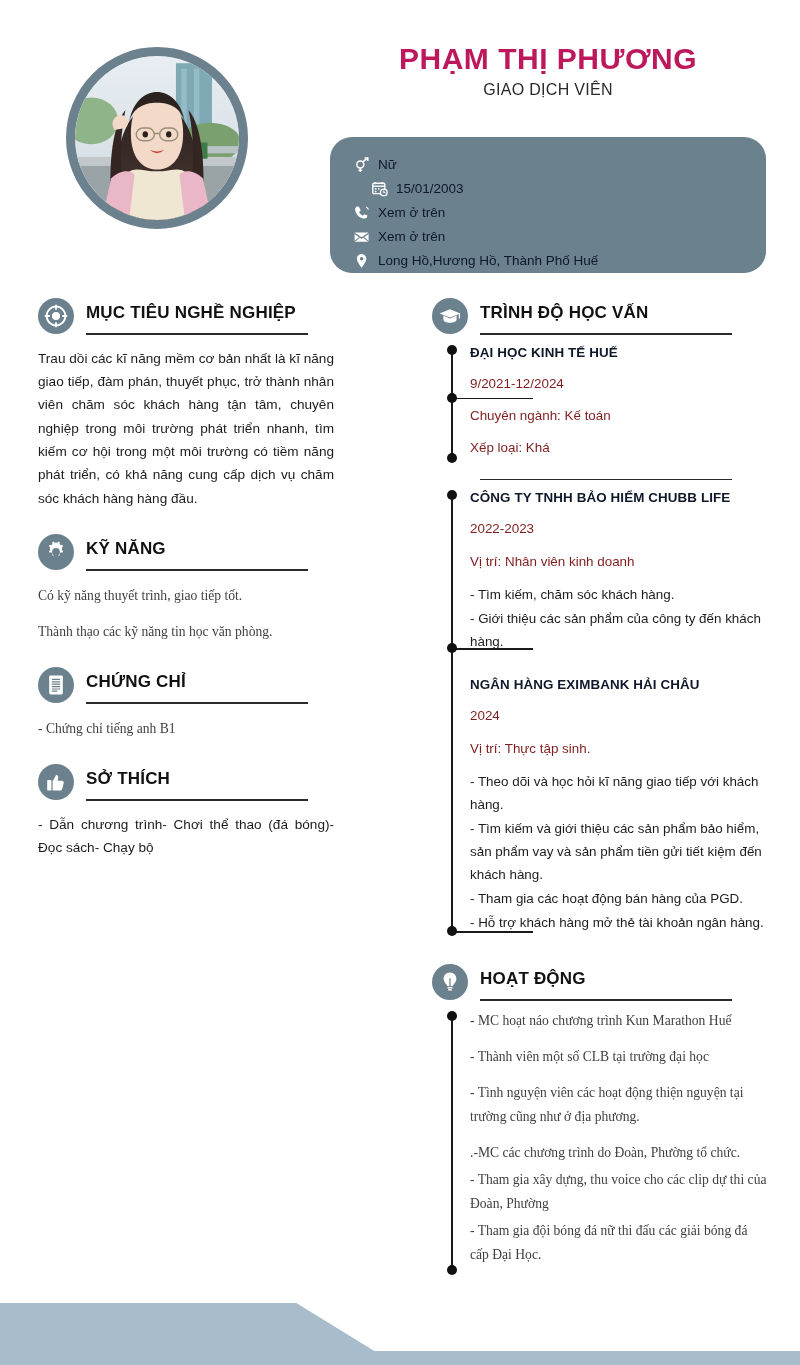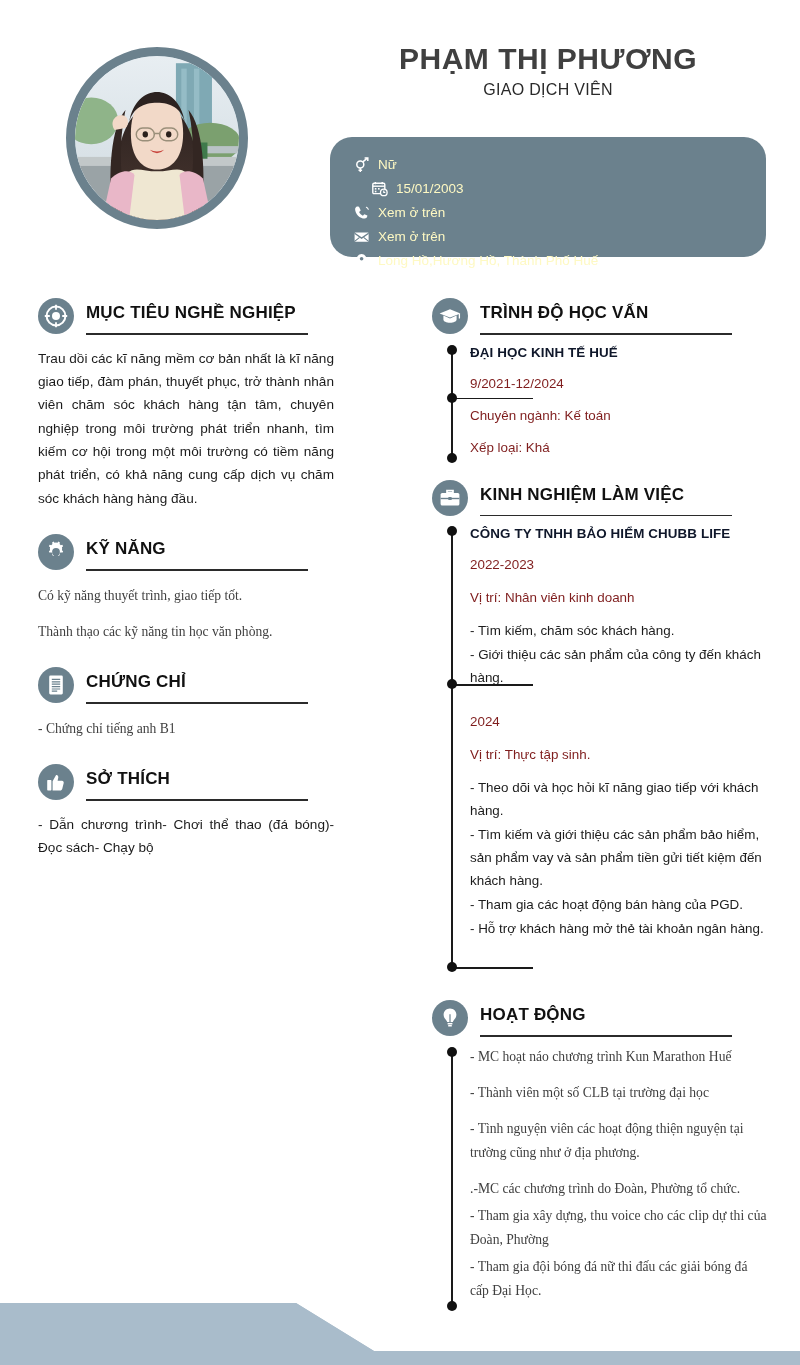--- a/index.html
+++ b/index.html
@@ -26,29 +26,29 @@
     position: absolute; left: 66px; top: 47px;
     width: 182px; height: 182px; border-radius: 50%;
     border: 9px solid #6b818d;
     overflow: hidden; background: #c9d6dd;
   }
   .photo-art { width: 100%; height: 100%; display: block; }
 
   .name-block { position: absolute; left: 330px; top: 42px; width: 436px; text-align: center; }
   .cv-name {
     font-size: 30px; font-weight: bold; letter-spacing: 0.5px;
-    color: #404040; line-height: 1.12;
+    color: #be185d; line-height: 1.12;
   }
   .cv-role { font-size: 16px; color: #2a2a2a; margin-top: 5px; letter-spacing: 0.3px; }
 
   .contact-card {
     position: absolute; left: 330px; top: 137px;
-    width: 436px; height: 120px;
+    width: 436px; height: 136px;
     background: #6b818d; border-radius: 22px;
-    padding: 16px 22px 14px 24px; color: #fef9c3;
+    padding: 16px 22px 14px 24px; color: #0f172a;
   }
   .contact-grid { display: flex; flex-wrap: wrap; }
   .c-item { display: flex; align-items: center; font-size: 13.5px; line-height: 1.2; height: 24px; }
   .c-item .ci { width: 24px; flex: 0 0 24px; display: flex; align-items: center; justify-content: flex-start; }
   .c-item .ci svg { display: block; }
   .c-gender { width: 180px; }
   .c-dob { width: 220px; padding-left: 18px; }
   .c-full { width: 100%; }
   .c-txt { white-space: nowrap; }
 
@@ -328,33 +328,20 @@
           <div class="entry-sub">9/2021-12/2024</div>
           <div class="entry-sub">Chuyên ngành: Kế toán</div>
           <div class="entry-sub">Xếp loại: Khá</div>
         </div>
       </div>
     </div>
 
     <div class="gap-sm"></div>
 
     <div class="sec">
-      <div class="sec-head">
-        <span class="sec-icon">
-          <svg width="24" height="24" viewBox="0 0 24 24">
-            <path d="M9 4.6h6v2.2h-6z" fill="none" stroke="#ffffff" stroke-width="1.7"></path>
-            <rect x="2.6" y="6.9" width="18.8" height="12.6" rx="1.6" fill="#ffffff"></rect>
-            <path d="M2.6 12.5h18.8" stroke="#6b818d" stroke-width="1.4"></path>
-            <rect x="10.3" y="11.1" width="3.4" height="2.9" rx="0.6" fill="#6b818d"></rect>
-          </svg>
-        </span>
-        <span class="sec-title-wrap">
-          <span class="sec-title">KINH NGHIỆM LÀM VIỆC</span>
-        </span>
-      </div>
       <div class="sec-rule right-rule"></div>
 
       <div class="tl" style="height:452px;">
         <div class="tl-axis"></div>
         <div class="tl-dot" style="top:2px;"></div>
         <div class="tl-tick" style="top:160px;"></div>
         <div class="tl-dot" style="top:155px;"></div>
         <div class="tl-tick" style="top:443px;"></div>
         <div class="tl-dot" style="top:438px;"></div>
 
@@ -364,20 +351,21 @@
           <div class="entry-sub">Vị trí: Nhân viên kinh doanh</div>
           <div class="entry-bullets">
             <div>- Tìm kiếm, chăm sóc khách hàng.</div>
             <div>- Giới thiệu các sản phẩm của công ty đến khách hàng.</div>
           </div>
         </div>
 
         <div style="height:20px;"></div>
 
         <div class="entry">
+          <div class="entry-title">NGÂN HÀNG EXIMBANK HẢI CHÂU</div>
           <div class="entry-sub">2024</div>
           <div class="entry-sub">Vị trí: Thực tập sinh.</div>
           <div class="entry-bullets">
             <div>- Theo dõi và học hỏi kĩ năng giao tiếp với khách hàng.</div>
             <div>- Tìm kiếm và giới thiệu các sản phẩm bảo hiểm, sản phẩm vay và sản phẩm tiền gửi tiết kiệm đến khách hàng.</div>
             <div>- Tham gia các hoạt động bán hàng của PGD.</div>
             <div>- Hỗ trợ khách hàng mở thẻ tài khoản ngân hàng.</div>
           </div>
         </div>
       </div>

